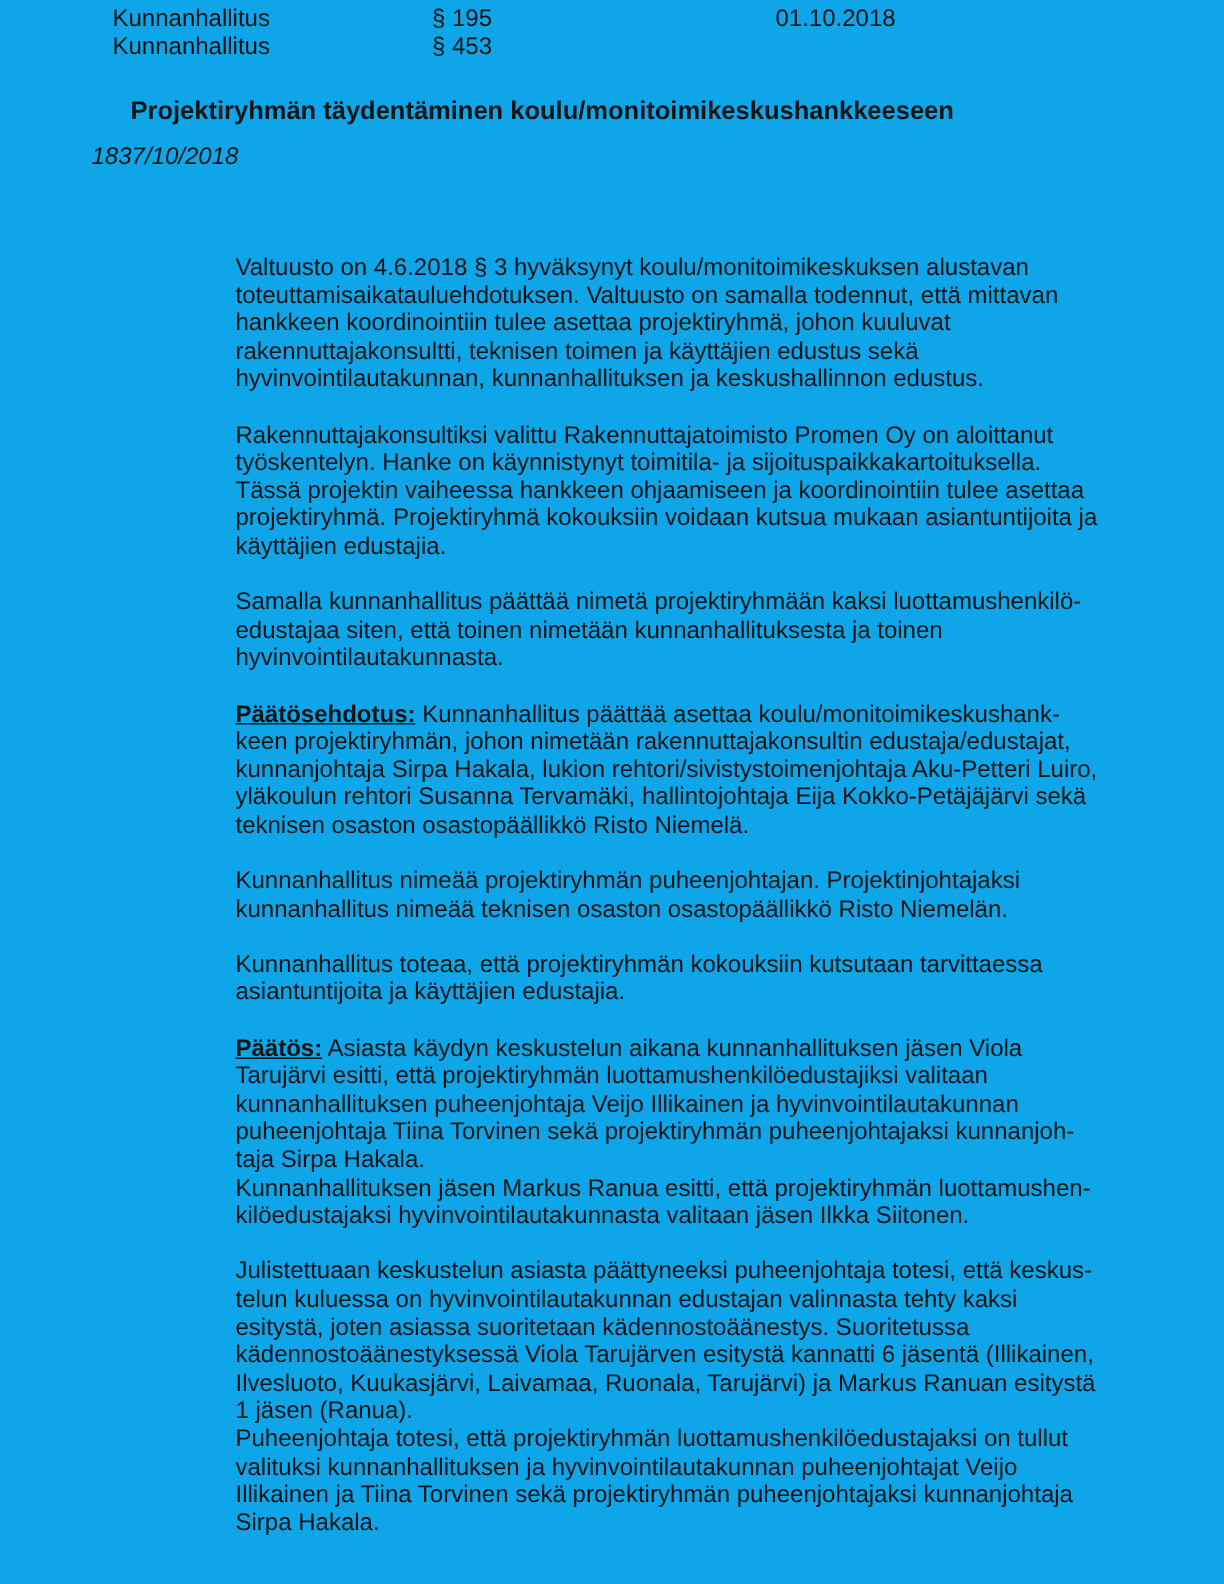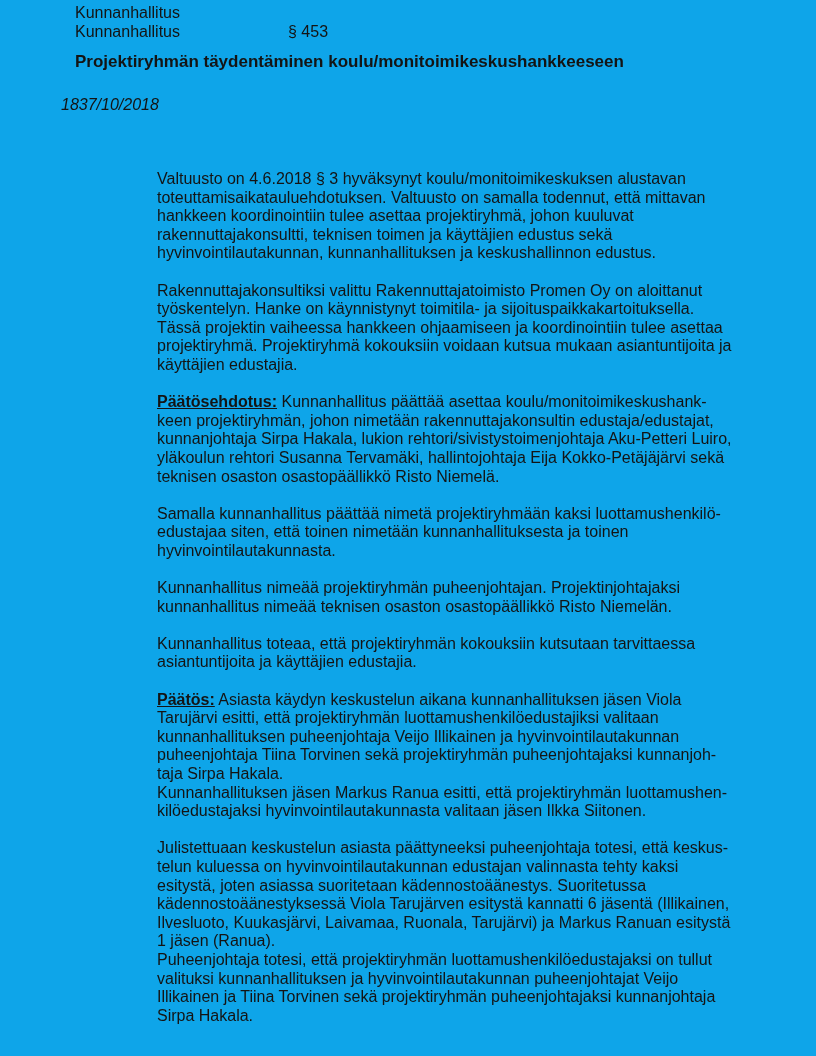--- a/index.html
+++ b/index.html
@@ -63,55 +63,57 @@
   }
 </style>
 </head>
 <body>
 
 <div class="page">
 
   <div class="header-rows">
   <div class="header-row">
     <span>Kunnanhallitus</span>
+    <span>§ 195</span>
+    <span>01.10.2018</span>
   </div>
 
   <div class="header-row">
     <span>Kunnanhallitus</span>
     <span>§ 453</span>
   </div>
 </div>
 
-  <h1 class="doc-title" style="margin:0;">Projektiryhmän täydentäminen koulu/monitoimikeskushankkeeseen</h1>
+  <h1 class="doc-title" style="margin:12px;">Projektiryhmän täydentäminen koulu/monitoimikeskushankkeeseen</h1>
 
   <div class="case-number">1837/10/2018</div>
 
 
   <div class="doc-body">
   <p><span>Valtuusto on 4.6.2018 § 3 hyväksynyt koulu/monitoimikeskuksen alustavan
 toteuttamisaikatauluehdotuksen. Valtuusto on samalla todennut, että mittavan
 hankkeen koordinointiin tulee asettaa projektiryhmä, johon kuuluvat
 rakennuttajakonsultti, teknisen toimen ja käyttäjien edustus sekä
 hyvinvointilautakunnan, kunnanhallituksen ja keskushallinnon edustus.</span></p>
 
   <p><span>Rakennuttajakonsultiksi valittu Rakennuttajatoimisto Promen Oy on aloittanut
 työskentelyn. Hanke on käynnistynyt toimitila- ja sijoituspaikkakartoituksella.
 Tässä projektin vaiheessa hankkeen ohjaamiseen ja koordinointiin tulee asettaa
 projektiryhmä. Projektiryhmä kokouksiin voidaan kutsua mukaan asiantuntijoita ja
 käyttäjien edustajia.</span></p>
 
+  <p><span>Samalla kunnanhallitus päättää nimetä projektiryhmään kaksi luottamushenkilö-
+edustajaa siten, että toinen nimetään kunnanhallituksesta ja toinen
+hyvinvointilautakunnasta.</span></p>
+
   <p><span class="para-label">Päätösehdotus:</span> <span>Kunnanhallitus päättää asettaa koulu/monitoimikeskushank-
 keen projektiryhmän, johon nimetään rakennuttajakonsultin edustaja/edustajat,
 kunnanjohtaja Sirpa Hakala, lukion rehtori/sivistystoimenjohtaja Aku-Petteri Luiro,
 yläkoulun rehtori Susanna Tervamäki, hallintojohtaja Eija Kokko-Petäjäjärvi sekä
 teknisen osaston osastopäällikkö Risto Niemelä.</span></p>
-
-  <p><span>Samalla kunnanhallitus päättää nimetä projektiryhmään kaksi luottamushenkilö-
-edustajaa siten, että toinen nimetään kunnanhallituksesta ja toinen
-hyvinvointilautakunnasta.</span></p>
 
   <p><span>Kunnanhallitus nimeää projektiryhmän puheenjohtajan. Projektinjohtajaksi
 kunnanhallitus nimeää teknisen osaston osastopäällikkö Risto Niemelän.</span></p>
 
   <p><span>Kunnanhallitus toteaa, että projektiryhmän kokouksiin kutsutaan tarvittaessa
 asiantuntijoita ja käyttäjien edustajia.</span></p>
 
   <p><span class="para-label">Päätös:</span> <span>Asiasta käydyn keskustelun aikana kunnanhallituksen jäsen Viola
 Tarujärvi esitti, että projektiryhmän luottamushenkilöedustajiksi valitaan
 kunnanhallituksen puheenjohtaja Veijo Illikainen ja hyvinvointilautakunnan

